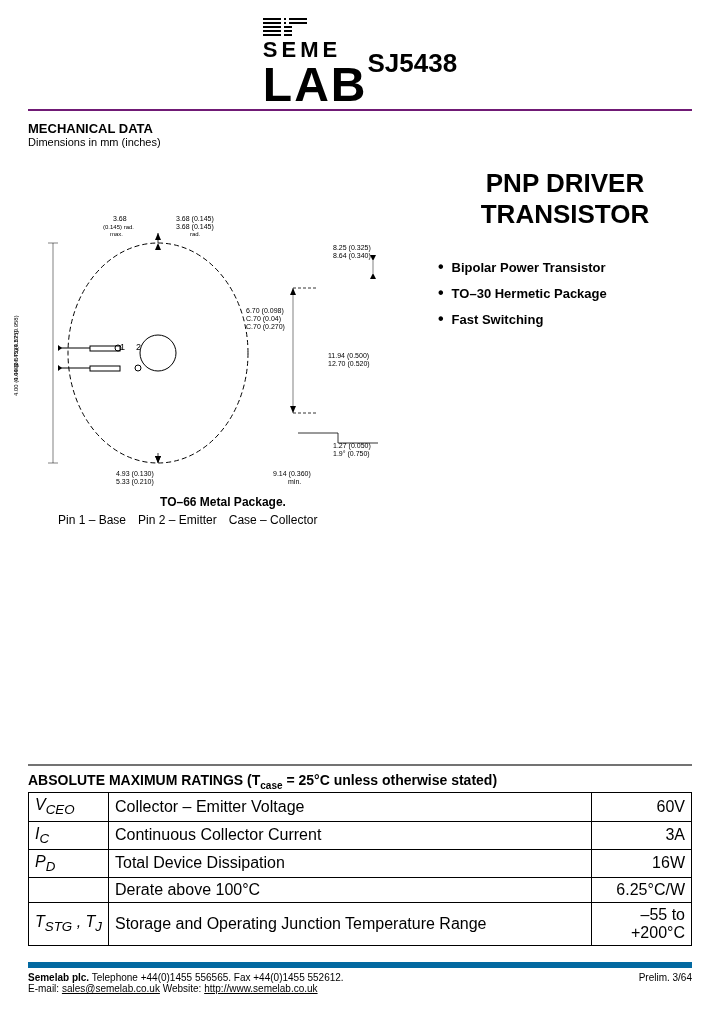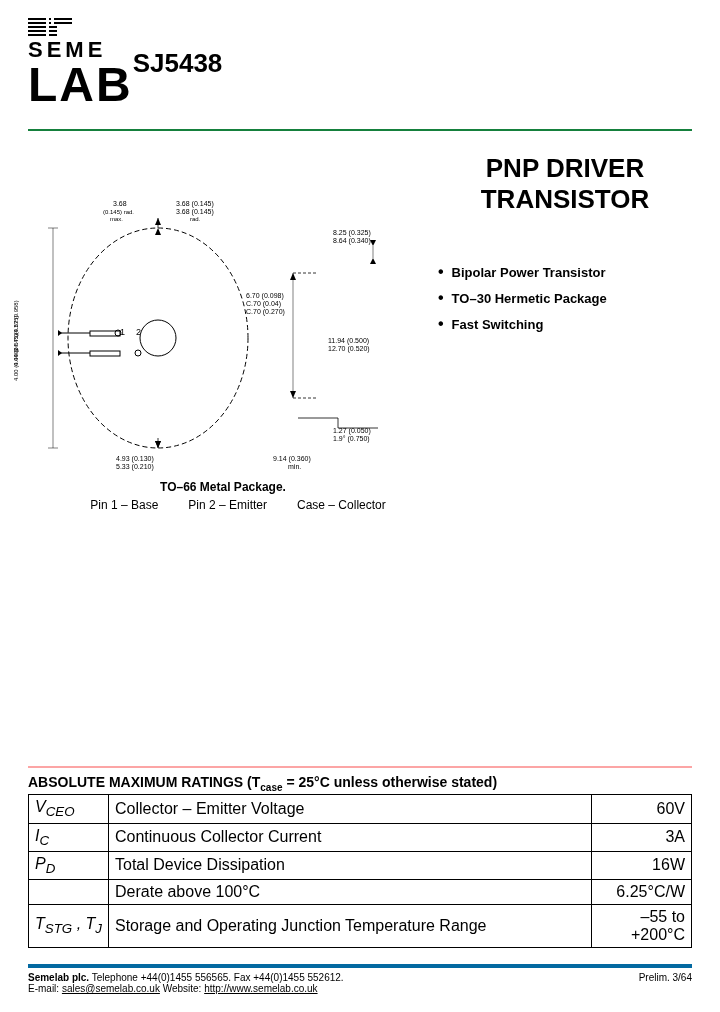--- a/index.html
+++ b/index.html
@@ -14,24 +14,24 @@
     .page {
       width: 720px;
       min-height: 1012px;
       padding: 18px 28px 18px 28px;
       display: flex;
       flex-direction: column;
     }
     
     .header {
       display: flex;
-      justify-content: flex-start;
+      justify-content: center;
       align-items: flex-start;
-      border-bottom: 2px solid #15803d;
-      padding-bottom: 20px;
+      border-bottom: 2px solid #701a75;
+      padding-bottom: 0;
       margin-bottom: 6px;
     }
     .logo-area {
       display: flex;
       flex-direction: column;
       align-items: flex-start;
     }
     .part-number {
       font-size: 26px;
       font-weight: bold;
@@ -69,21 +69,20 @@
       height: 330px;
     }
     
     .features-area {
       flex: 1;
       padding-left: 20px;
       display: flex;
       flex-direction: column;
       justify-content: flex-start;
       margin-top: 10px;
-      gap: 20px;
     }
     .pnp-title {
       font-size: 26px;
       font-weight: bold;
       color: #000;
       line-height: 1.2;
       margin-bottom: 18px;
       text-align: center;
     }
     .features-list {
@@ -111,29 +110,28 @@
     }
     .package-label {
       font-weight: bold;
       font-size: 12px;
       text-align: center;
       margin-bottom: 4px;
     }
     .pin-labels {
       display: flex;
       flex-direction: row;
-      gap: 30px;
+      gap: 12px;
       font-size: 12px;
       padding-left: 30px;
-      justify-content: center;
     }
     
     .ratings-section {
       margin-top: 18px;
-      border-top: 2px solid #fca5a5;
+      border-top: 2px solid #737373;
     }
     .ratings-title {
       font-size: 14px;
       font-weight: bold;
       margin: 6px 0 0 0;
     }
     .ratings-title sub {
       font-size: 10px;
     }
     .ratings-table {
@@ -153,21 +151,21 @@
     .ratings-table td:last-child {
       width: 100px;
       text-align: right;
     }
     .ratings-table td:nth-child(2) {
       flex: 1;
     }
     
     .footer {
       margin-top: auto;
-      border-top: 4px solid #0369a1;
+      border-top: 6px solid #0369a1;
       padding-top: 4px;
       display: flex;
       justify-content: space-between;
       align-items: flex-start;
       font-size: 10px;
     }
     .footer-left {
       display: flex;
       flex-direction: column;
     }
@@ -209,20 +207,24 @@
           <div style="width:18px;height:2px;background:#000;"></div>
           <div style="width:8px;height:2px;background:#000;"></div>
         </div>
       </div>
       <div style="font-size:22px; font-weight:bold; letter-spacing:4px; line-height:1;">SEME</div>
       <div style="font-size:48px; font-weight:bold; letter-spacing:2px; line-height:1;">LAB</div>
     </div>
     <div class="part-number">SJ5438</div>
   </div>
 
+  <div class="mech-section">
+    <div class="mech-title">MECHANICAL DATA</div>
+    <div class="mech-sub">Dimensions in mm (inches)</div>
+  </div>
 
   <div class="main-content">
 
     <div class="diagram-area">
       <svg viewBox="0 0 390 330" style="overflow:visible;">
 
         <ellipse cx="130" cy="195" rx="90" ry="110" fill="none" stroke="#000" stroke-width="1" stroke-dasharray="5,3"></ellipse>
 
         <rect x="62" y="188" width="30" height="5" fill="none" stroke="#000" stroke-width="1"></rect>
 

